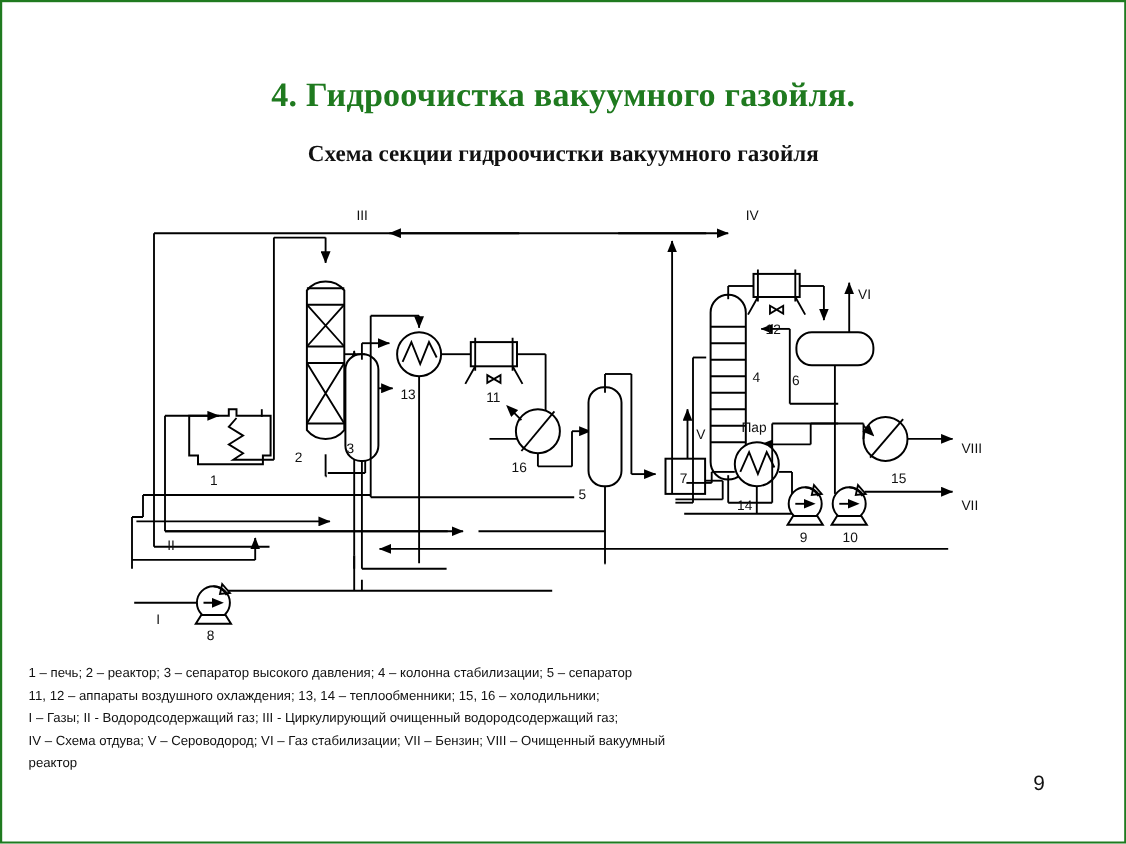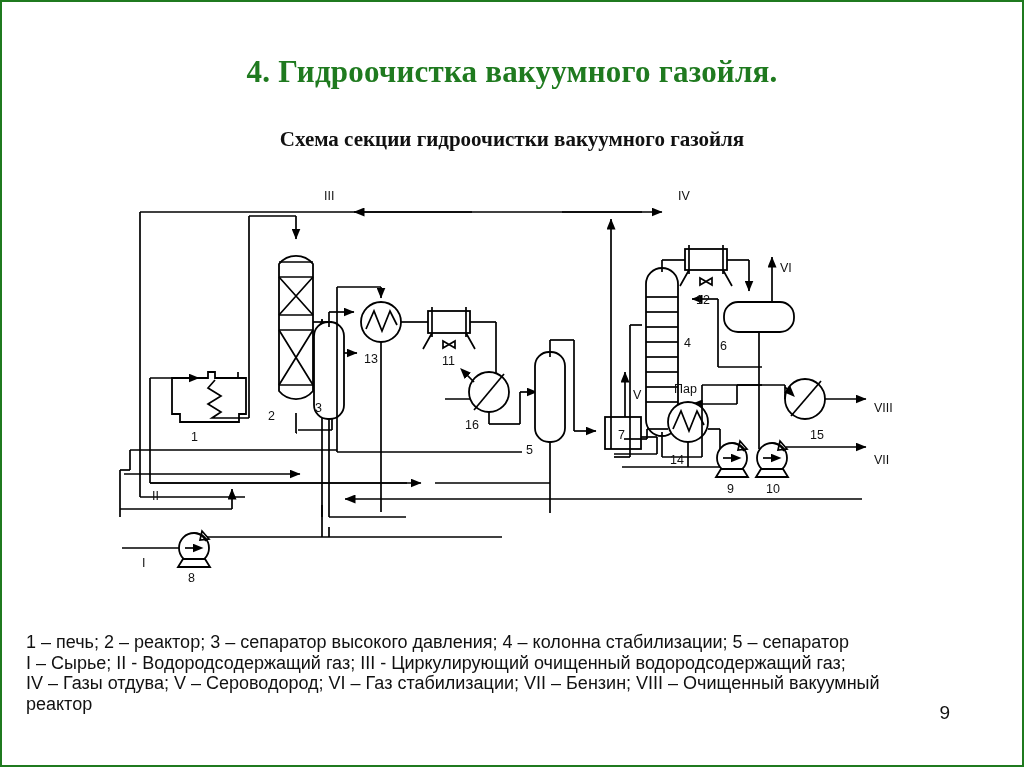--- a/index.html
+++ b/index.html
@@ -1,23 +1,23 @@
 <!DOCTYPE html>
 <html><head>
 <meta charset="utf-8">
 <style>
   html,body{margin:0;padding:0;background:#ffffff;}
   body{width:1024px;height:767px;font-family:"Liberation Sans",sans-serif;overflow:hidden;position:relative;}
   #frame{position:absolute;inset:0;border:2px solid #1f7a1f;box-sizing:border-box;background:#fff;}
-  #title{position:absolute;left:0;right:0;top:52px;text-align:center;color:#1f7a1f;
+  #title{position:absolute;left:0;right:0;top:66px;text-align:center;color:#1f7a1f;
          font-family:"Liberation Serif",serif;font-weight:bold;font-size:31px;letter-spacing:.2px;}
   #subtitle{position:absolute;left:0;right:0;top:125px;text-align:center;color:#111;
          font-family:"Liberation Serif",serif;font-weight:bold;font-size:21px;}
   #diagram{position:absolute;left:0;top:165px;width:1024px;height:420px;}
-  #legend{position:absolute;left:24px;top:630px;width:900px;color:#111;font-size:18px;line-height:20.5px;}
+  #legend{position:absolute;left:24px;top:599px;width:900px;color:#111;font-size:12px;line-height:20.5px;}
   #legend div{white-space:nowrap;}
   #pagenum{position:absolute;right:72px;top:700px;font-size:19px;color:#111;}
   svg{display:block;}
   .ln{stroke:#000;stroke-width:1.7;fill:none;stroke-linecap:butt;}
   .sh{stroke:#000;stroke-width:1.8;fill:#fff;}
   .lbl{font-family:"Liberation Sans",sans-serif;font-size:12.5px;fill:#111;}
   .rom{font-family:"Liberation Sans",sans-serif;font-size:12.5px;fill:#111;}
 </style>
 </head>
 <body>
@@ -293,20 +293,21 @@
       <path class="ln" d="M778,274 L785,282 L776,283 Z" fill="#000"></path>
       <path class="sh" d="M759,302 L781,302 L786,310 L754,310 Z" fill="#fff"></path>
     </g>
     <text class="lbl" x="764" y="326">10</text>
 
   </svg>
   </div>
 
   <div id="legend">
     <div>1 – печь; 2 – реактор; 3 – сепаратор высокого давления; 4 – колонна стабилизации; 5 – сепаратор</div>
-    <div>I – Сырье; II - Водородсодержащий газ; III - Циркулирующий очищенный водородсодержащий газ;</div>
-    <div>IV – Газы отдува; V – Сероводород; VI – Газ стабилизации; VII – Бензин; VIII – Очищенный вакуумный</div>
+    <div>11, 12 – аппараты воздушного охлаждения; 13, 14 – теплообменники; 15, 16 – холодильники;</div>
+    <div>I – Газы; II - Водородсодержащий газ; III - Циркулирующий очищенный водородсодержащий газ;</div>
+    <div>IV – Схема отдува; V – Сероводород; VI – Газ стабилизации; VII – Бензин; VIII – Очищенный вакуумный</div>
     <div>реактор</div>
   </div>
 
   <div id="pagenum">9</div>
 
 </div>
 
 </body></html>

